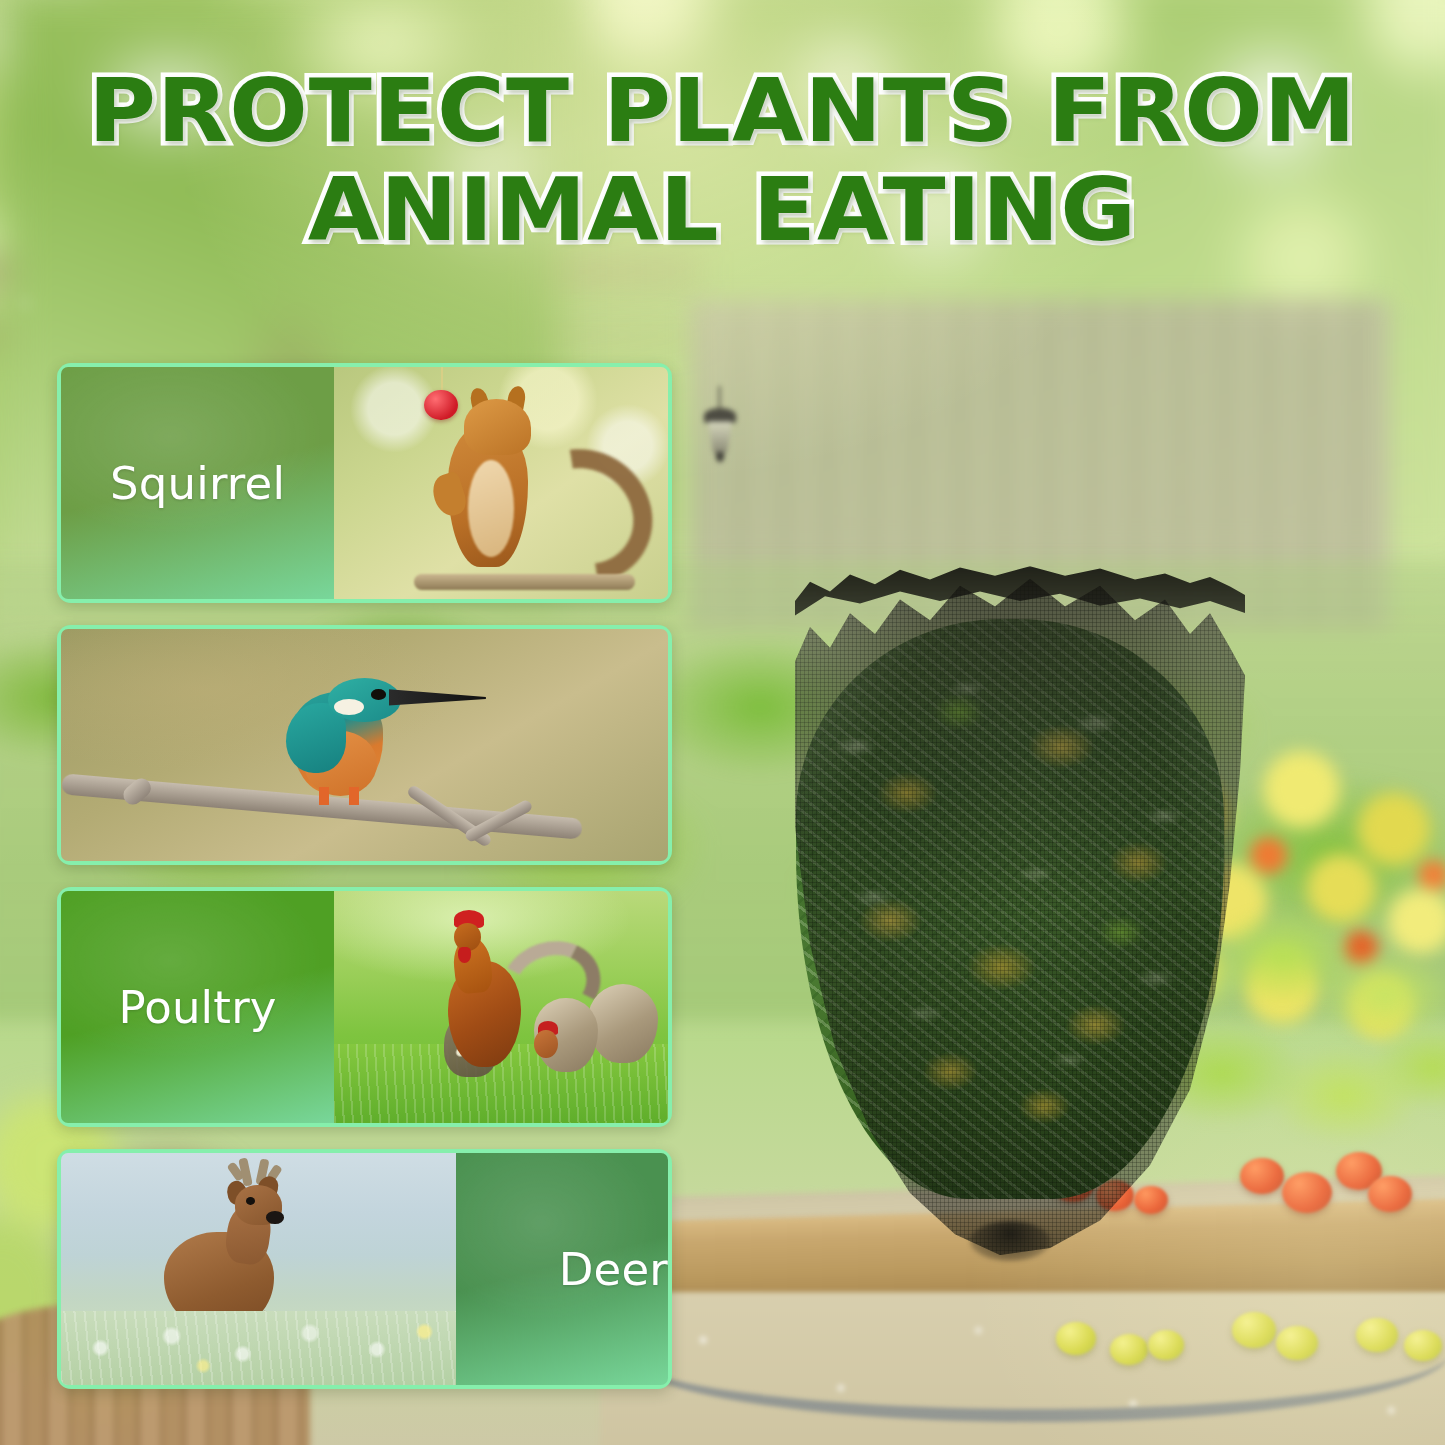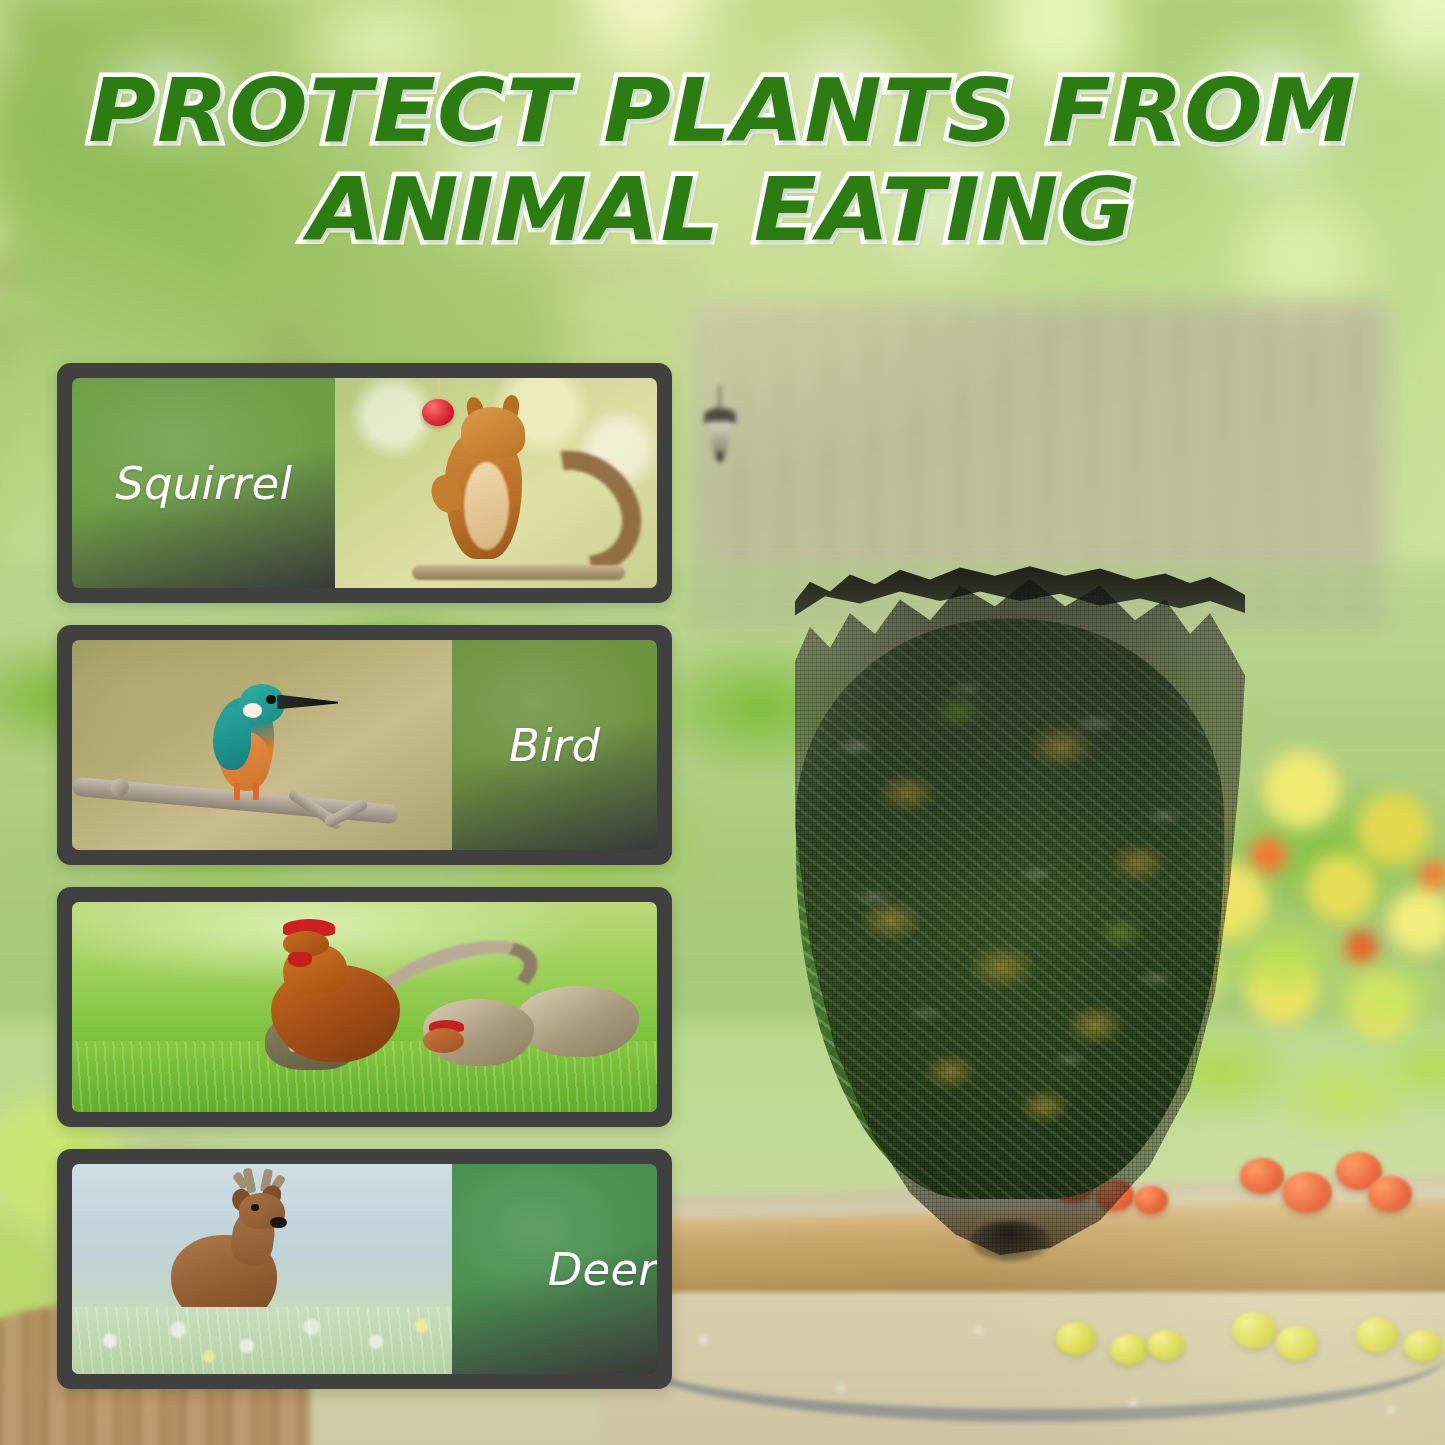--- a/index.html
+++ b/index.html
@@ -12,21 +12,20 @@
     font-family: "Liberation Sans", sans-serif;
   }
 
   
   #poster {
     position: relative;
     width: 1445px;
     height: 1445px;
     overflow: hidden;
     background: #cfe09a;
-    font-style: italic;
   }
 
   
   .bg-layer { position: absolute; inset: 0; }
 
   
   .bg-base {
     background:
       linear-gradient(180deg,
         #e8f0c8 0%,
@@ -298,23 +297,23 @@
     top: 363px;
     width: 615px;
     z-index: 25;
     display: flex;
     flex-direction: column;
     gap: 22px;
   }
   .animal-card {
     position: relative;
     height: 240px;
-    background: #404040;
+    background: #86efac;
     border-radius: 14px;
-    padding: 15px;
+    padding: 4px;
     box-shadow: 0 4px 14px rgba(40,60,25,.22);
     display: flex;
     overflow: hidden;
   }
   .card-inner {
     display: flex;
     width: 100%;
     height: 100%;
     border-radius: 7px;
     overflow: hidden;
@@ -774,43 +773,43 @@
           <div class="sq-ear l"></div>
           <div class="sq-ear r"></div>
           <div class="sq-head"></div>
           <div class="sq-branch"></div>
         </div>
       </div>
     </div>
 
     <div class="animal-card reverse">
       <div class="card-inner">
-        <div class="label-pane" style="background: radial-gradient(80% 60% at 40% 30%, rgba(255, 255, 255, 0.12), transparent 70%), linear-gradient(165deg, rgb(109, 148, 65) 0%, rgb(109, 148, 65) 48%, rgba(0, 0, 0, 0.1) 100%);">
-          <span class="label-text">Bird</span>
-        </div>
         <div class="photo-pane ph-bird">
           <div class="bd-branch"></div>
           <div class="bd-twig t1"></div>
           <div class="bd-twig t2"></div>
           <div class="bd-twig t3"></div>
           <div class="bd-body"></div>
           <div class="bd-belly"></div>
           <div class="bd-wing"></div>
           <div class="bd-head"></div>
           <div class="bd-cheek"></div>
           <div class="bd-eye"></div>
           <div class="bd-beak"></div>
           <div class="bd-leg l"></div>
           <div class="bd-leg r"></div>
         </div>
       </div>
     </div>
 
     <div class="animal-card">
       <div class="card-inner">
+        <div class="label-pane" style="background: radial-gradient(80% 60% at 40% 30%, rgba(255, 255, 255, 0.12), transparent 70%), linear-gradient(165deg, rgb(79, 160, 36) 0%, rgb(79, 160, 36) 48%, rgba(0, 0, 0, 0.1) 100%);">
+          <span class="label-text">Poultry</span>
+        </div>
         <div class="photo-pane ph-poultry">
           <div class="pt-grass"></div>
           <div class="pt-tail"></div>
           <div class="pt-hen h2"></div>
           <div class="pt-hen h1"></div>
           <div class="pt-hen-comb"></div>
           <div class="pt-hen-head"></div>
           <div class="pt-speckle"></div>
           <div class="pt-rooster-body"></div>
           <div class="pt-rooster-neck"></div>

